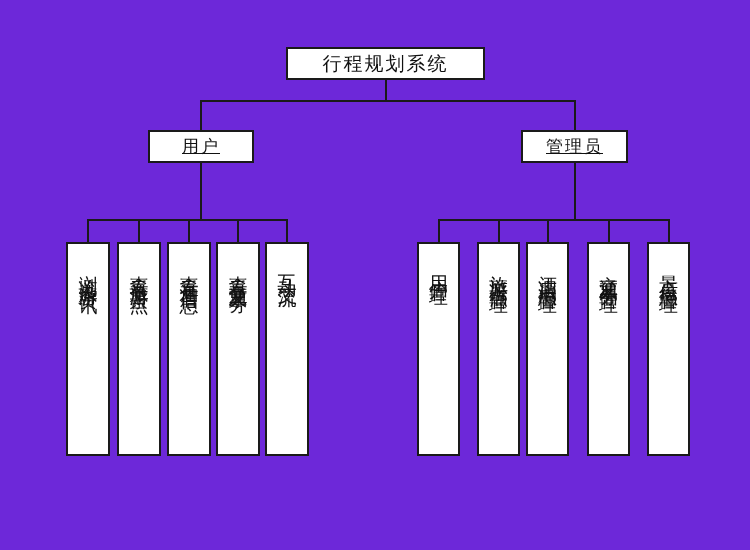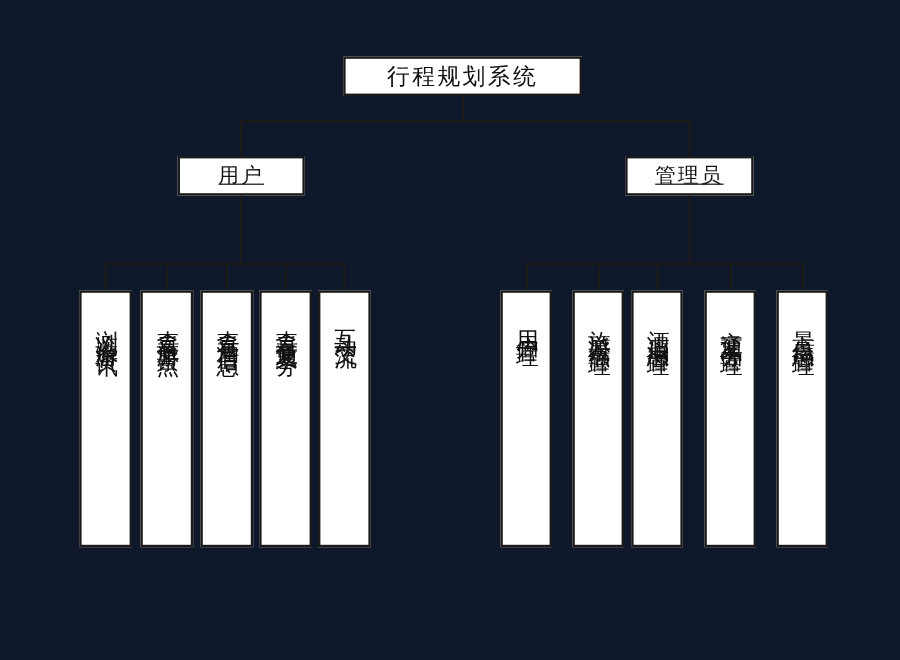--- a/index.html
+++ b/index.html
@@ -5,21 +5,21 @@
 <style>
   html, body {
     margin: 0;
     padding: 0;
     background: #ffffff;
   }
   #diagram-canvas {
     position: relative;
     width: 750px;
     height: 550px;
-    background: #0f172a;
+    background: #6d28d9;
     overflow: hidden;
     font-family: "DejaVu Sans", "Liberation Sans", sans-serif;
   }
   
   .node {
     position: absolute;
     box-sizing: border-box;
     border: 2px solid #1a1a1a;
     background: #ffffff;
     display: flex;

